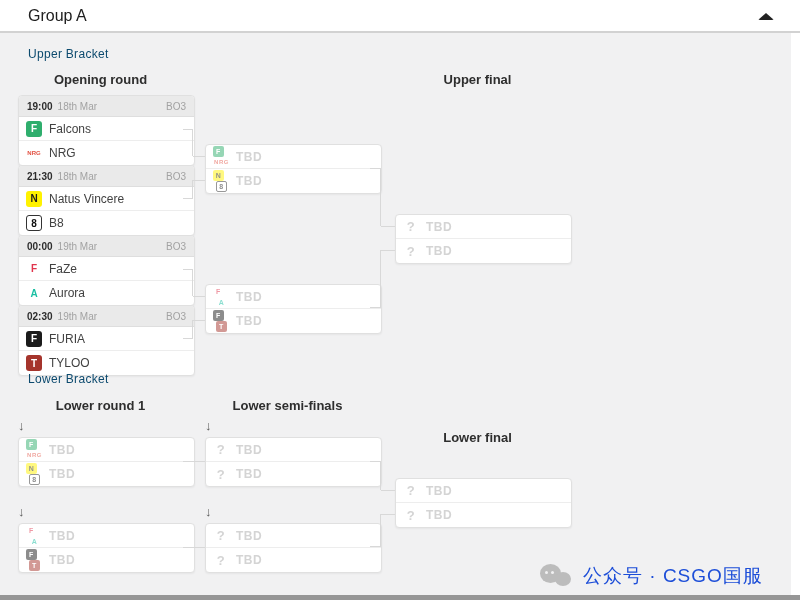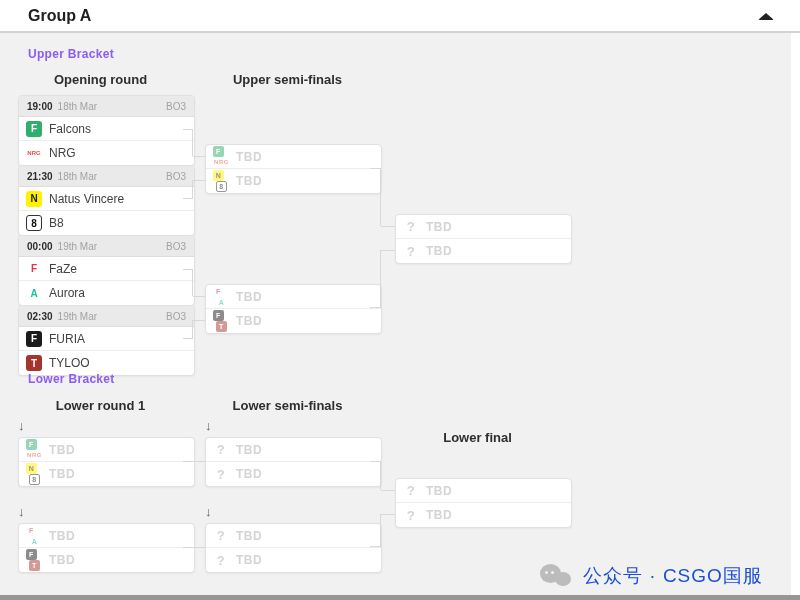--- a/index.html
+++ b/index.html
@@ -1,29 +1,29 @@
 <!DOCTYPE html>
 <html><head>
 <meta charset="utf-8">
 <style>
   html,body{margin:0;padding:0;}
   .stage{position:relative;width:800px;height:600px;background:#f1f1f2;overflow:hidden;
          font-family:"Liberation Sans",sans-serif;}
   
   .topbar{position:absolute;left:0;top:0;width:800px;height:31px;background:#ffffff;
           border-bottom:2px solid #d2d2d2;z-index:5;}
-  .group-title{position:absolute;left:28px;top:7px;font-size:16px;font-weight:bold;color:#202020;}
+  .group-title{position:absolute;left:28px;top:7px;font-size:16px;font-weight:normal;color:#202020;}
   .caret{position:absolute;right:26px;top:13px;width:0;height:0;cursor:pointer;
          border-left:8px solid transparent;border-right:8px solid transparent;border-bottom:7px solid #222;
          border-radius:2px;}
   
   .right-gutter{position:absolute;right:0;top:33px;width:9px;bottom:5px;background:#ffffff;}
   .bottom-strip{position:absolute;left:0;bottom:0;width:800px;height:5px;background:#969696;}
   
-  .section-label{position:absolute;font-size:12px;font-weight:bold;color:#8b5cf6;letter-spacing:.3px;}
+  .section-label{position:absolute;font-size:12px;font-weight:normal;color:#0c4a6e;letter-spacing:.3px;}
   .col-label{position:absolute;width:165px;text-align:center;font-size:13px;font-weight:bold;color:#2e2e2e;}
   
   .match{position:absolute;width:177px;background:#ffffff;border:1px solid #e0e0e0;border-radius:4px;
          box-shadow:0 1px 2px rgba(0,0,0,.05);overflow:hidden;box-sizing:border-box;cursor:pointer;}
   .mhead{height:20px;background:#eaeaea;border-bottom:1px solid #dedede;display:flex;align-items:center;
          padding:0 8px;font-size:10px;}
   .mtime{font-weight:bold;color:#2d2d2d;}
   .mdate{color:#a2a2a2;margin-left:5px;}
   .mfmt{color:#a2a2a2;margin-left:auto;}
   .trow{height:24px;display:flex;align-items:center;padding:0 7px;gap:7px;font-size:12px;color:#424242;
@@ -55,21 +55,21 @@
 
 <div class="stage">
 
   <div class="topbar">
     <div class="group-title">Group A</div>
     <div class="caret"></div>
   </div>
 
   <div class="section-label" style="left:28px;top:47px;">Upper Bracket</div>
   <div class="col-label" style="left:18px;top:72px;">Opening round</div>
-  <div class="col-label" style="left:205px;top:72px;">Upper semi-finals</div>
+  <div class="col-label" style="left:395px;top:72px;">Upper final</div>
 
   <div class="match" style="left:18px;top:95px;">
     <div class="mhead">
       <span class="mtime">19:00</span>
       <span class="mdate">18th Mar</span>
       <span class="mfmt">BO3</span>
     </div>
     <div class="trow">
       <span class="logo" style="background: rgb(47, 174, 109); color: rgb(255, 255, 255);">F</span>
       <span>Falcons</span>

